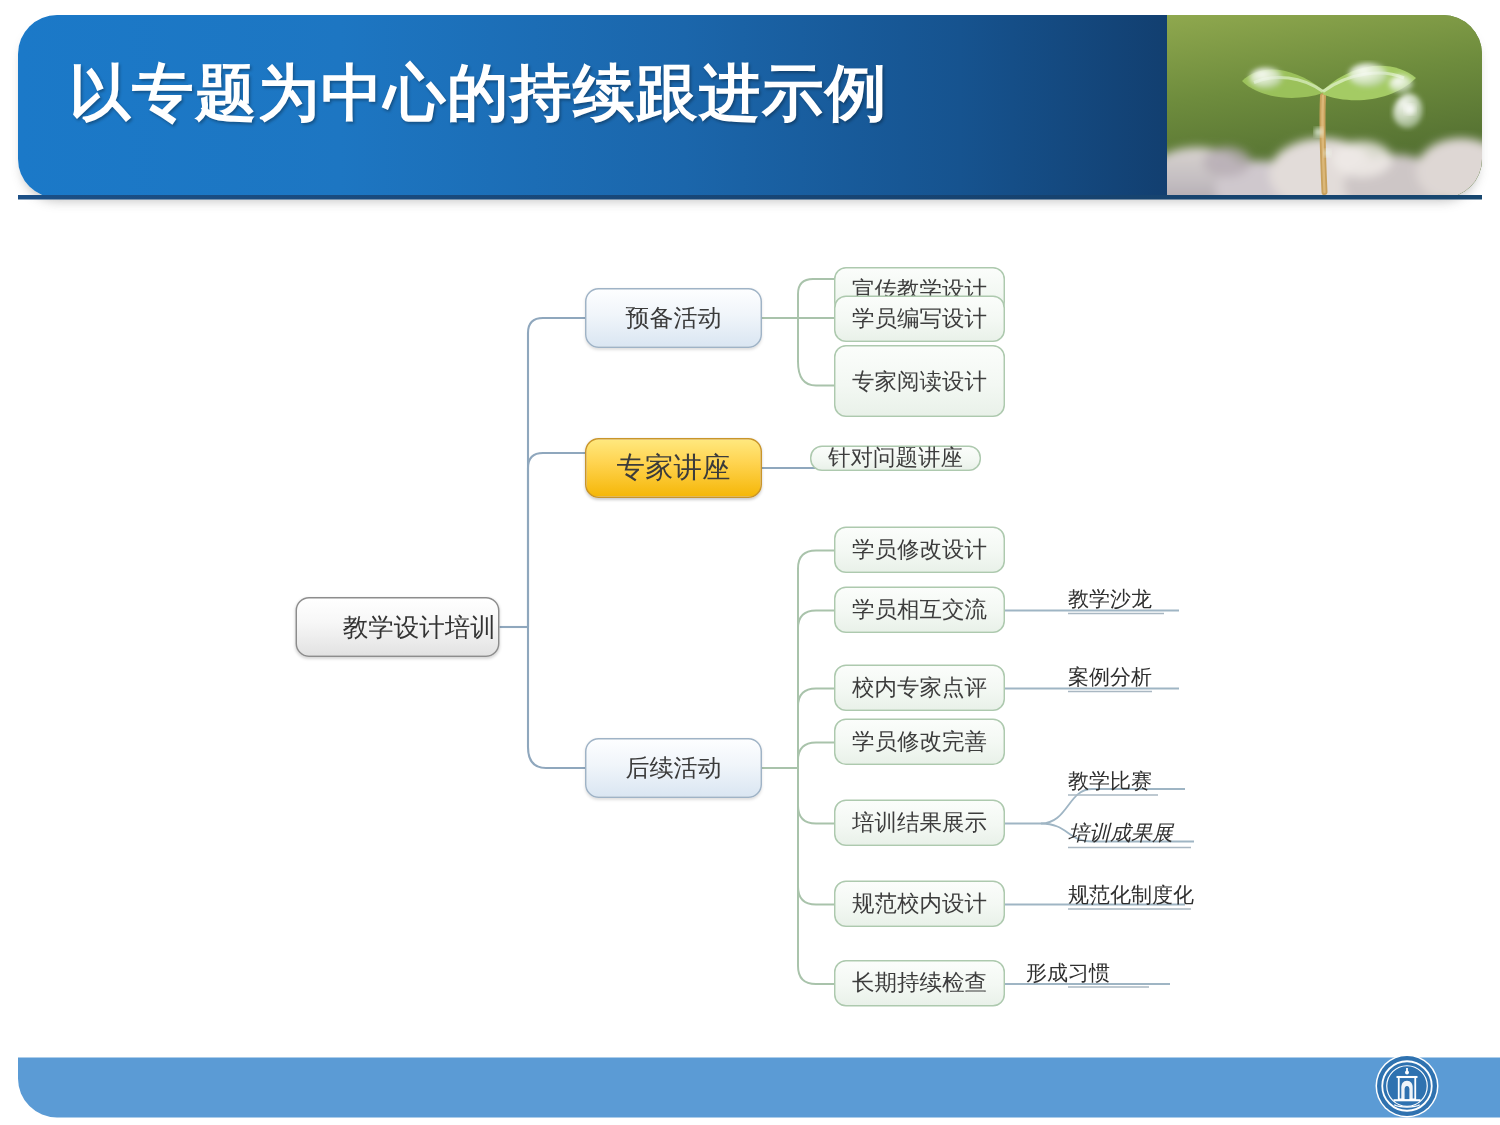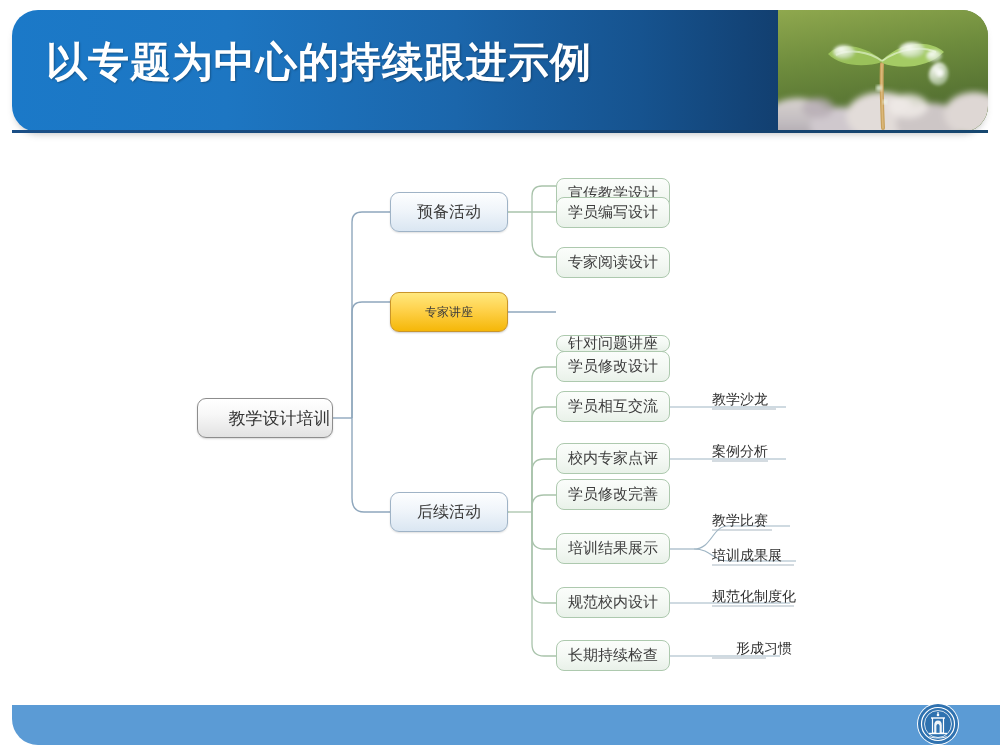--- a/index.html
+++ b/index.html
@@ -127,21 +127,21 @@
     background: linear-gradient(180deg, #fdfeff 0%, #f0f5fa 45%, #dae6f2 100%);
     font-size: 16px;
     color: #3b3b3b;
     box-shadow: 0 1px 2px rgba(0,0,0,0.13);
   }
   
   .node-highlight {
     border-radius: 9px;
     border: 1px solid #c9952a;
     background: linear-gradient(180deg, #ffe87e 0%, #ffd451 40%, #f5b708 100%);
-    font-size: 12px;
+    font-size: 19px;
     color: #3b3b3b;
     box-shadow: 0 1px 2px rgba(0,0,0,0.20);
   }
   
   .node-leaf {
     border-radius: 8px;
     border: 1px solid #adc9ae;
     background: linear-gradient(180deg, #fbfdfb 0%, #f3f8f3 55%, #e9f1e9 100%);
     font-size: 15px;
     color: #3d3d3d;
@@ -288,28 +288,28 @@
 
     <div class="node node-branch" style="left:390px; top:52px; width:118px; height:40px;">
       <span>预备活动</span>
     </div>
     <div class="node node-leaf" style="left:556px; top:38px; width:114px; height:31px;">
       <span>宣传教学设计</span>
     </div>
     <div class="node node-leaf" style="left:556px; top:57px; width:114px; height:31px;">
       <span>学员编写设计</span>
     </div>
-    <div class="node node-leaf" style="left:556px; top:107px; width:114px; height:31px;">
+    <div class="node node-leaf" style="left:556px; top:90px; width:114px; height:48px;">
       <span>专家阅读设计</span>
     </div>
 
     <div class="node node-highlight" style="left:390px; top:152px; width:118px; height:40px;">
       <span>专家讲座</span>
     </div>
-    <div class="node node-leaf" style="left:556px; top:157px; width:114px; height:17px;margin-top:38px;">
+    <div class="node node-leaf" style="left:540px; top:157px; width:114px; height:17px;">
       <span>针对问题讲座</span>
     </div>
 
     <div class="node node-branch" style="left:390px; top:352px; width:118px; height:40px;">
       <span>后续活动</span>
     </div>
 
     <div class="node node-leaf" style="left:556px; top:211px; width:114px; height:31px;">
       <span>学员修改设计</span>
     </div>
@@ -328,23 +328,23 @@
     <div class="node node-leaf" style="left:556px; top:447px; width:114px; height:31px;">
       <span>规范校内设计</span>
     </div>
     <div class="node node-leaf" style="left:556px; top:500px; width:114px; height:31px;text-align:center;">
       <span>长期持续检查</span>
     </div>
 
     <div class="tag" style="left:712px; top:251px;">教学沙龙</div>
     <div class="tag" style="left:712px; top:303px;">案例分析</div>
     <div class="tag" style="left:712px; top:372px;">教学比赛</div>
-    <div class="tag" style="left:712px; top:407px;">培训成果展</div>
+    <div class="tag" style="left:712px; top:407px;font-style:italic;">培训成果展</div>
     <div class="tag" style="left:712px; top:448px;">规范化制度化</div>
-    <div class="tag" style="left:736px; top:500px;">形成习惯</div>
+    <div class="tag" style="left:684px; top:500px;">形成习惯</div>
   </div>
 
   <div id="footer-band"></div>
   <div id="footer-logo">
     <svg width="44" height="44" viewBox="0 0 44 44" aria-hidden="true">
       <circle cx="22" cy="22" r="21" fill="#ffffff"></circle>
       <circle cx="22" cy="22" r="20" fill="#2f72b0"></circle>
       <circle cx="22" cy="22" r="16.5" fill="none" stroke="#ffffff" stroke-width="1.2"></circle>
       <circle cx="22" cy="22" r="13.5" fill="#2f72b0" stroke="#ffffff" stroke-width="0.8"></circle>
 

